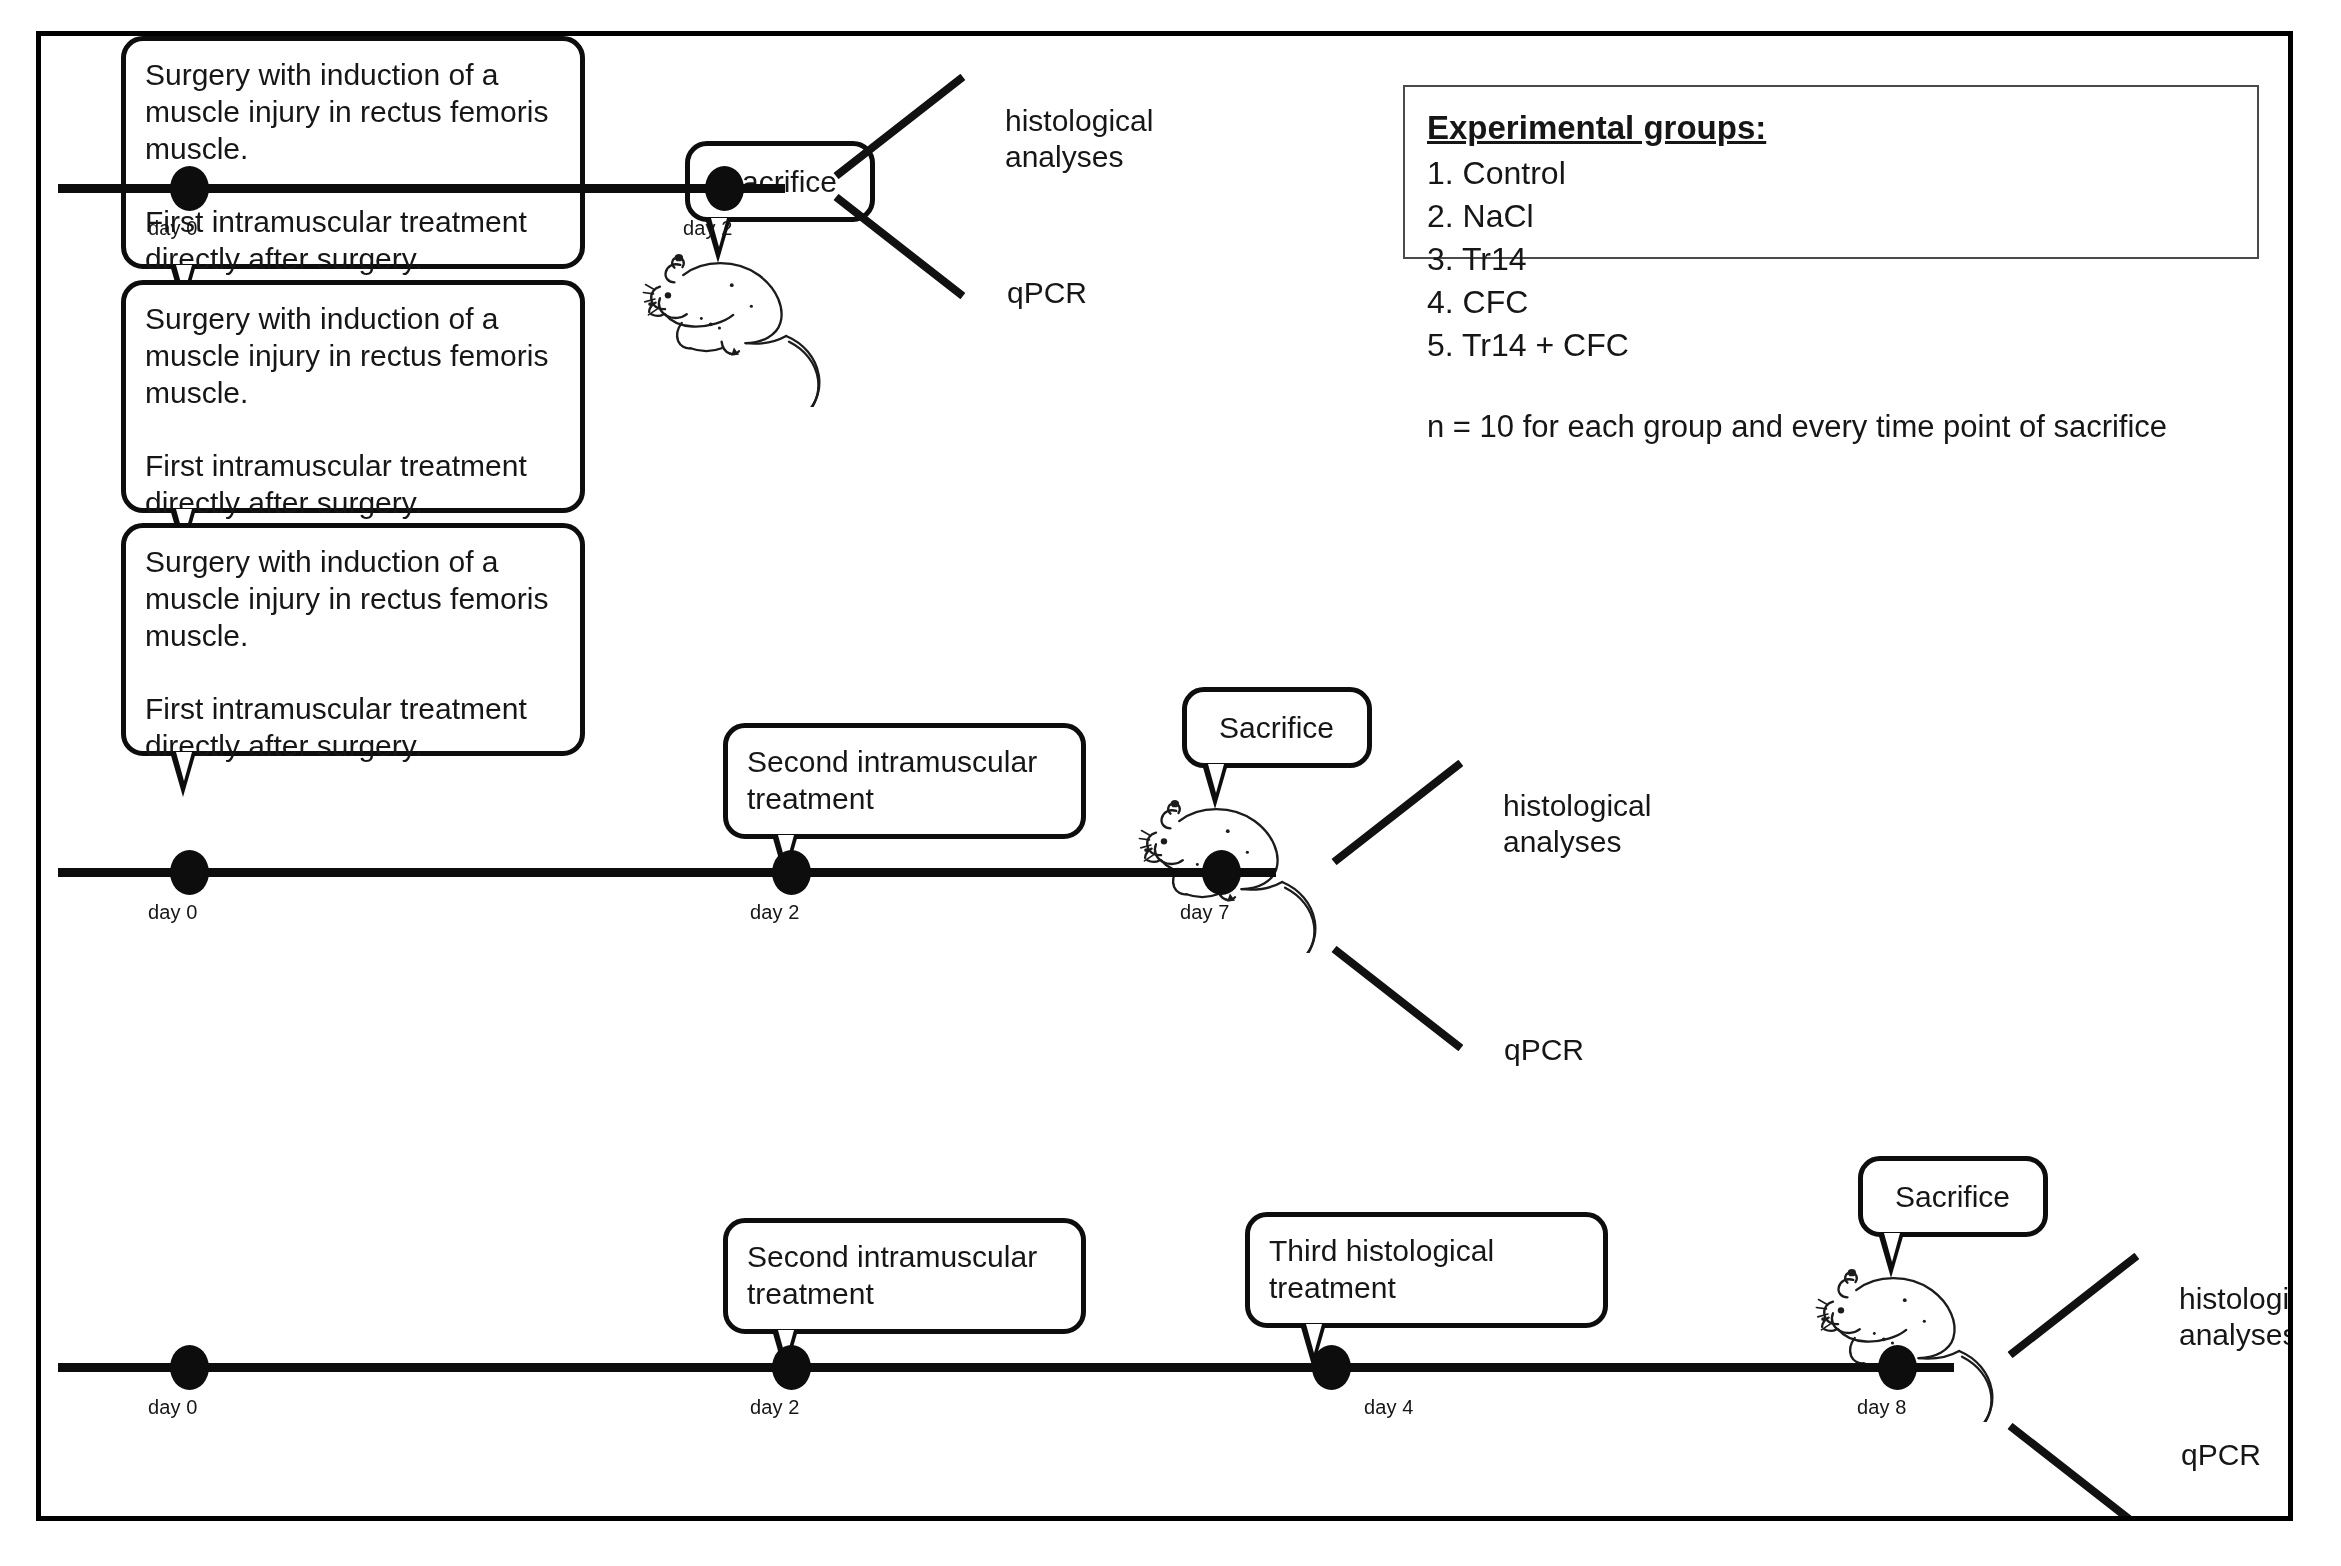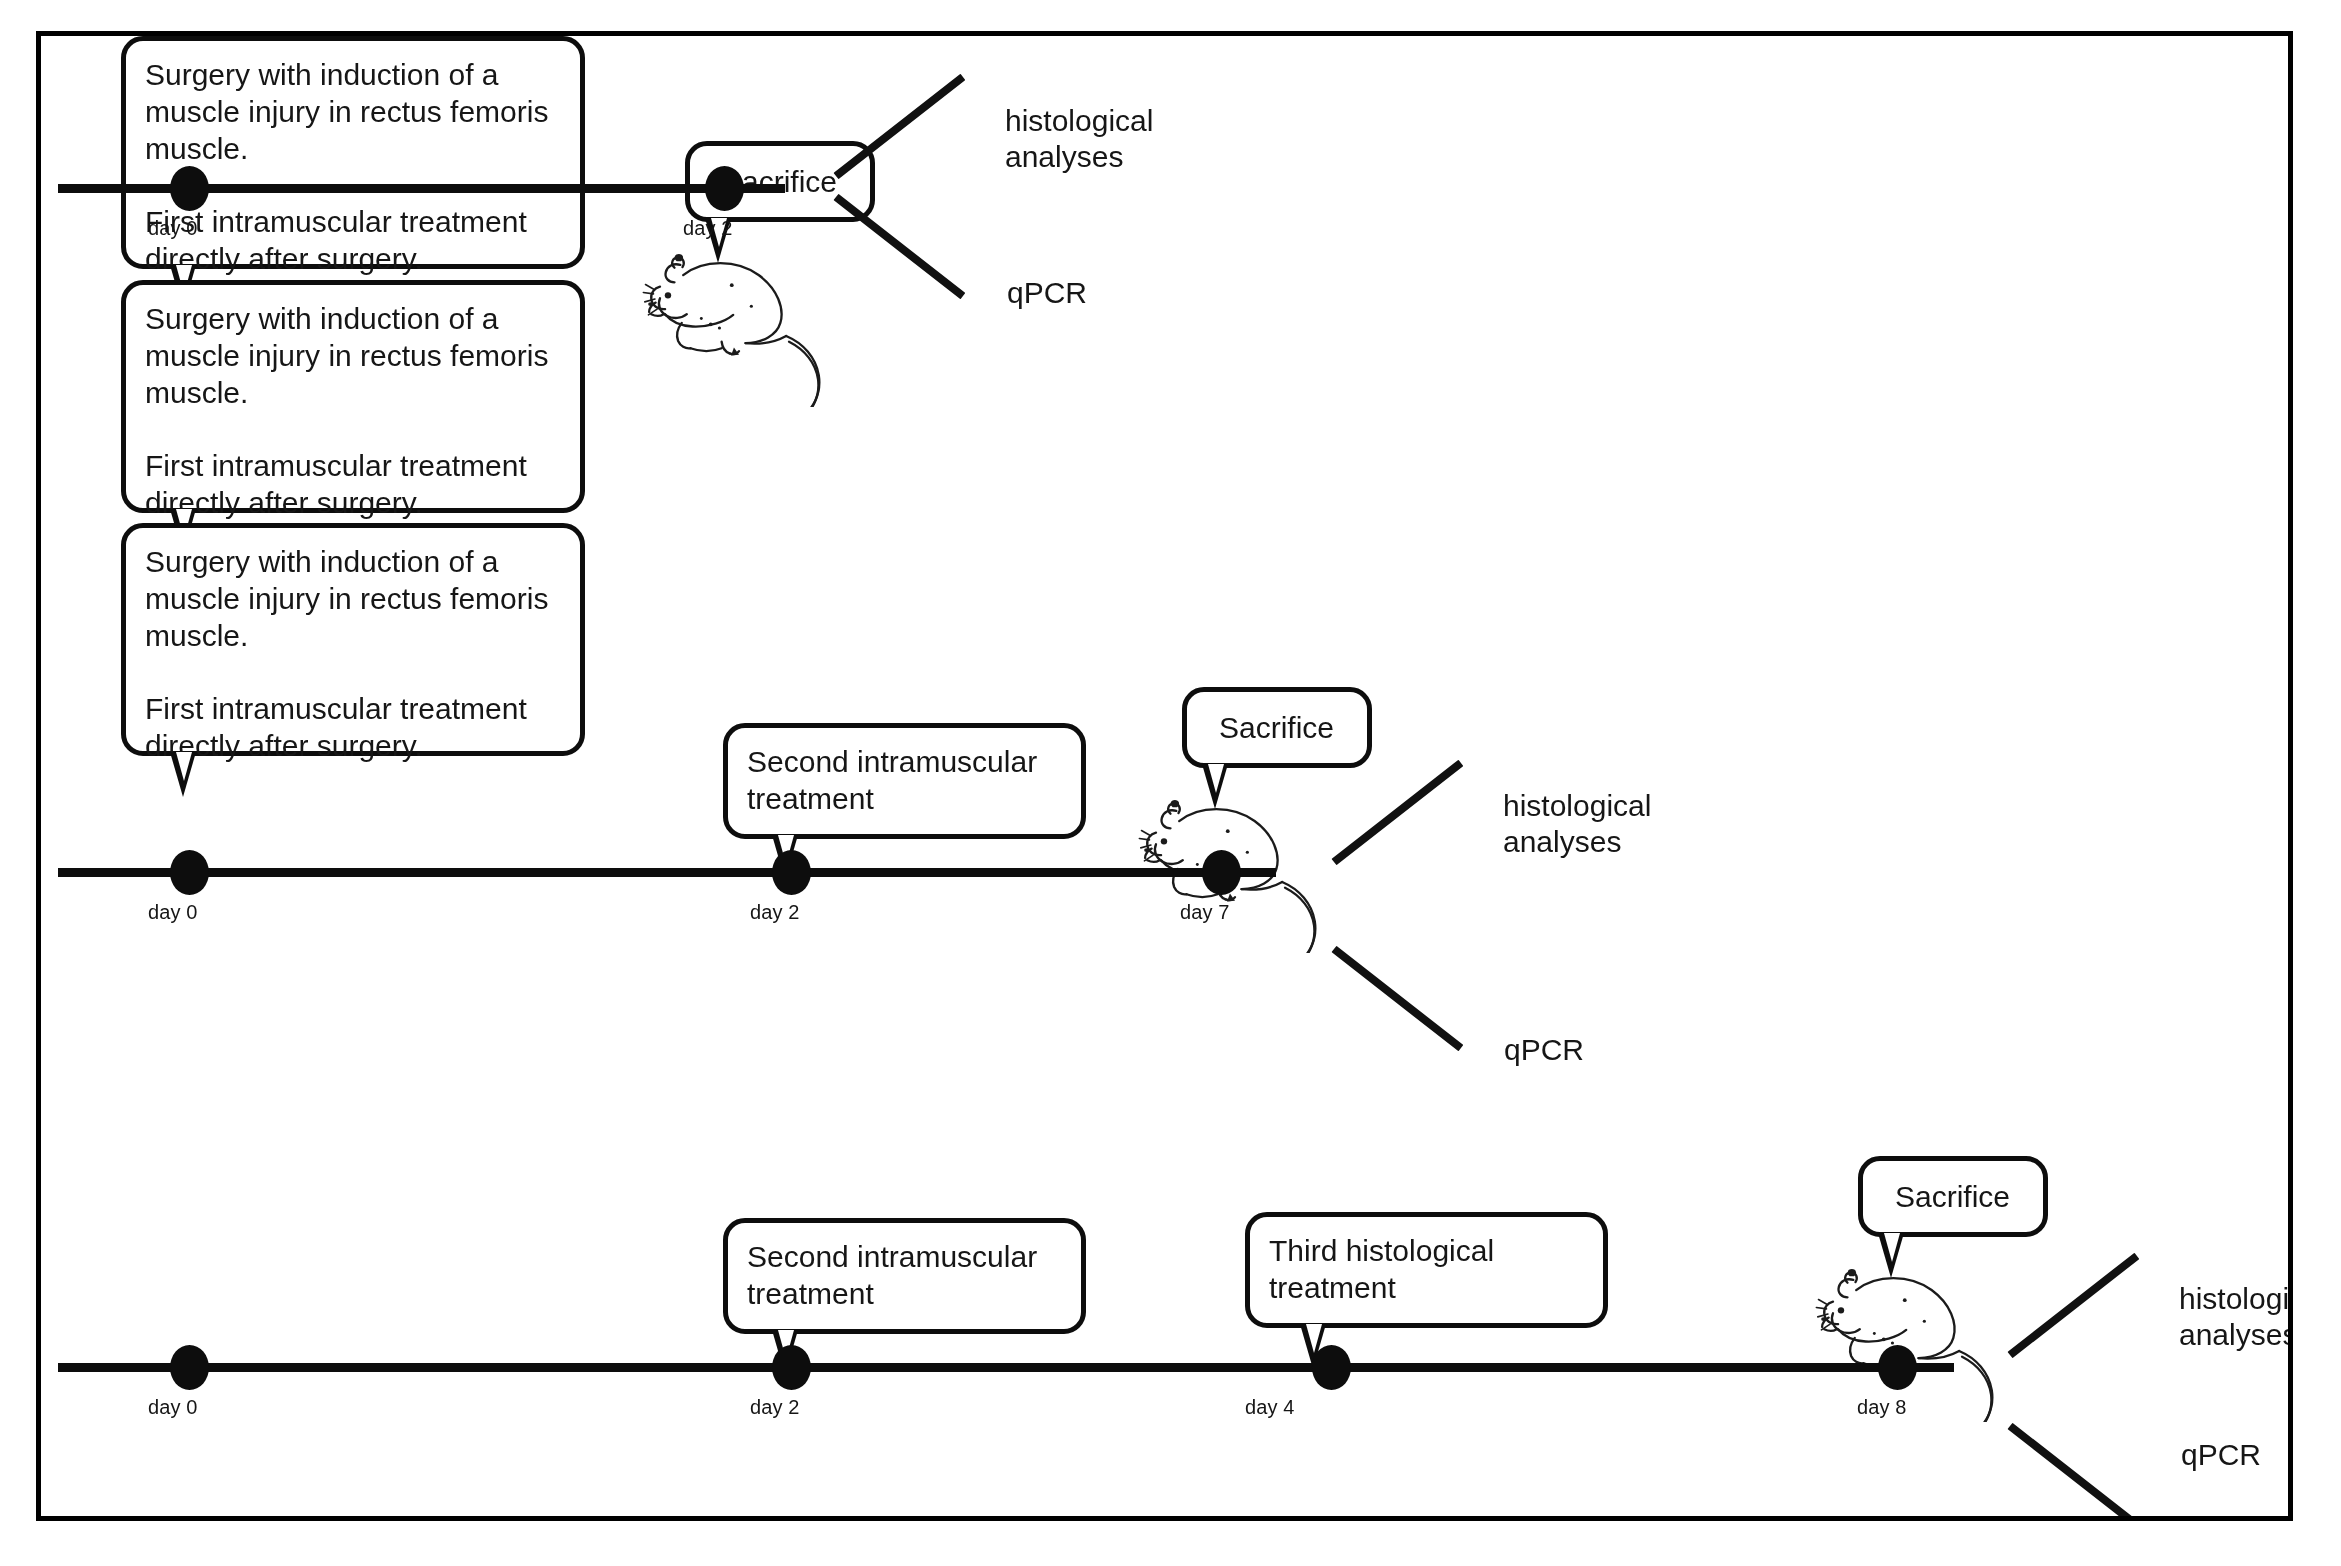--- a/index.html
+++ b/index.html
@@ -137,20 +137,31 @@
 </head>
 <body>
 
 <div id="figure">
 
   <div id="outer-frame"></div>
 
   <div id="frame-clip">
   <div class="layer">
 
+    <div id="groups-box">
+      <div class="gb-inner">
+        <span id="groups-title">Experimental groups:</span>
+        <span class="group-item">1. Control</span>
+        <span class="group-item">2. NaCl</span>
+        <span class="group-item">3. Tr14</span>
+        <span class="group-item">4. CFC</span>
+        <span class="group-item">5. Tr14 + CFC</span>
+        <span id="groups-note">n = 10 for each group and every time point of sacrifice</span>
+      </div>
+    </div>
 
     <div class="callout" style="left:80px;top:0px;width:464px;height:233px;">
       <div class="ctext">
         <p>Surgery with induction of a</p>
         <p>muscle injury in rectus femoris</p>
         <p>muscle.</p>
         <p class="gap">First intramuscular treatment</p>
         <p>directly after surgery.</p>
       </div>
     </div>
@@ -373,21 +384,21 @@
       </svg>
     </div>
 
     <div class="axis" style="left:16.7px;top:1327px;width:1896px;"></div>
     <div class="node" style="left:129px;top:1309px;"></div>
     <div class="node" style="left:731px;top:1309px;"></div>
     <div class="node" style="left:1271px;top:1309px;"></div>
     <div class="node" style="left:1837px;top:1309px;"></div>
     <div class="day-label" style="left:107px;top:1360px;">day 0</div>
     <div class="day-label" style="left:709px;top:1360px;">day 2</div>
-    <div class="day-label" style="left:1204px;top:1360px;">day 4</div>
+    <div class="day-label" style="left:1323px;top:1360px;">day 4</div>
     <div class="day-label" style="left:1816px;top:1360px;">day 8</div>
 
     <div class="branch" style="left:1969px;top:1315px;width:161px;transform:rotate(-38deg);"></div>
     <div class="branch-label" style="left:2138px;top:1245px;">
       <span>histological</span><br>
       <span>analyses</span>
     </div>
     <div class="branch" style="left:1969px;top:1386px;width:161px;transform:rotate(38deg);"></div>
     <div class="branch-label" style="left:2140px;top:1401px;">qPCR</div>
 

